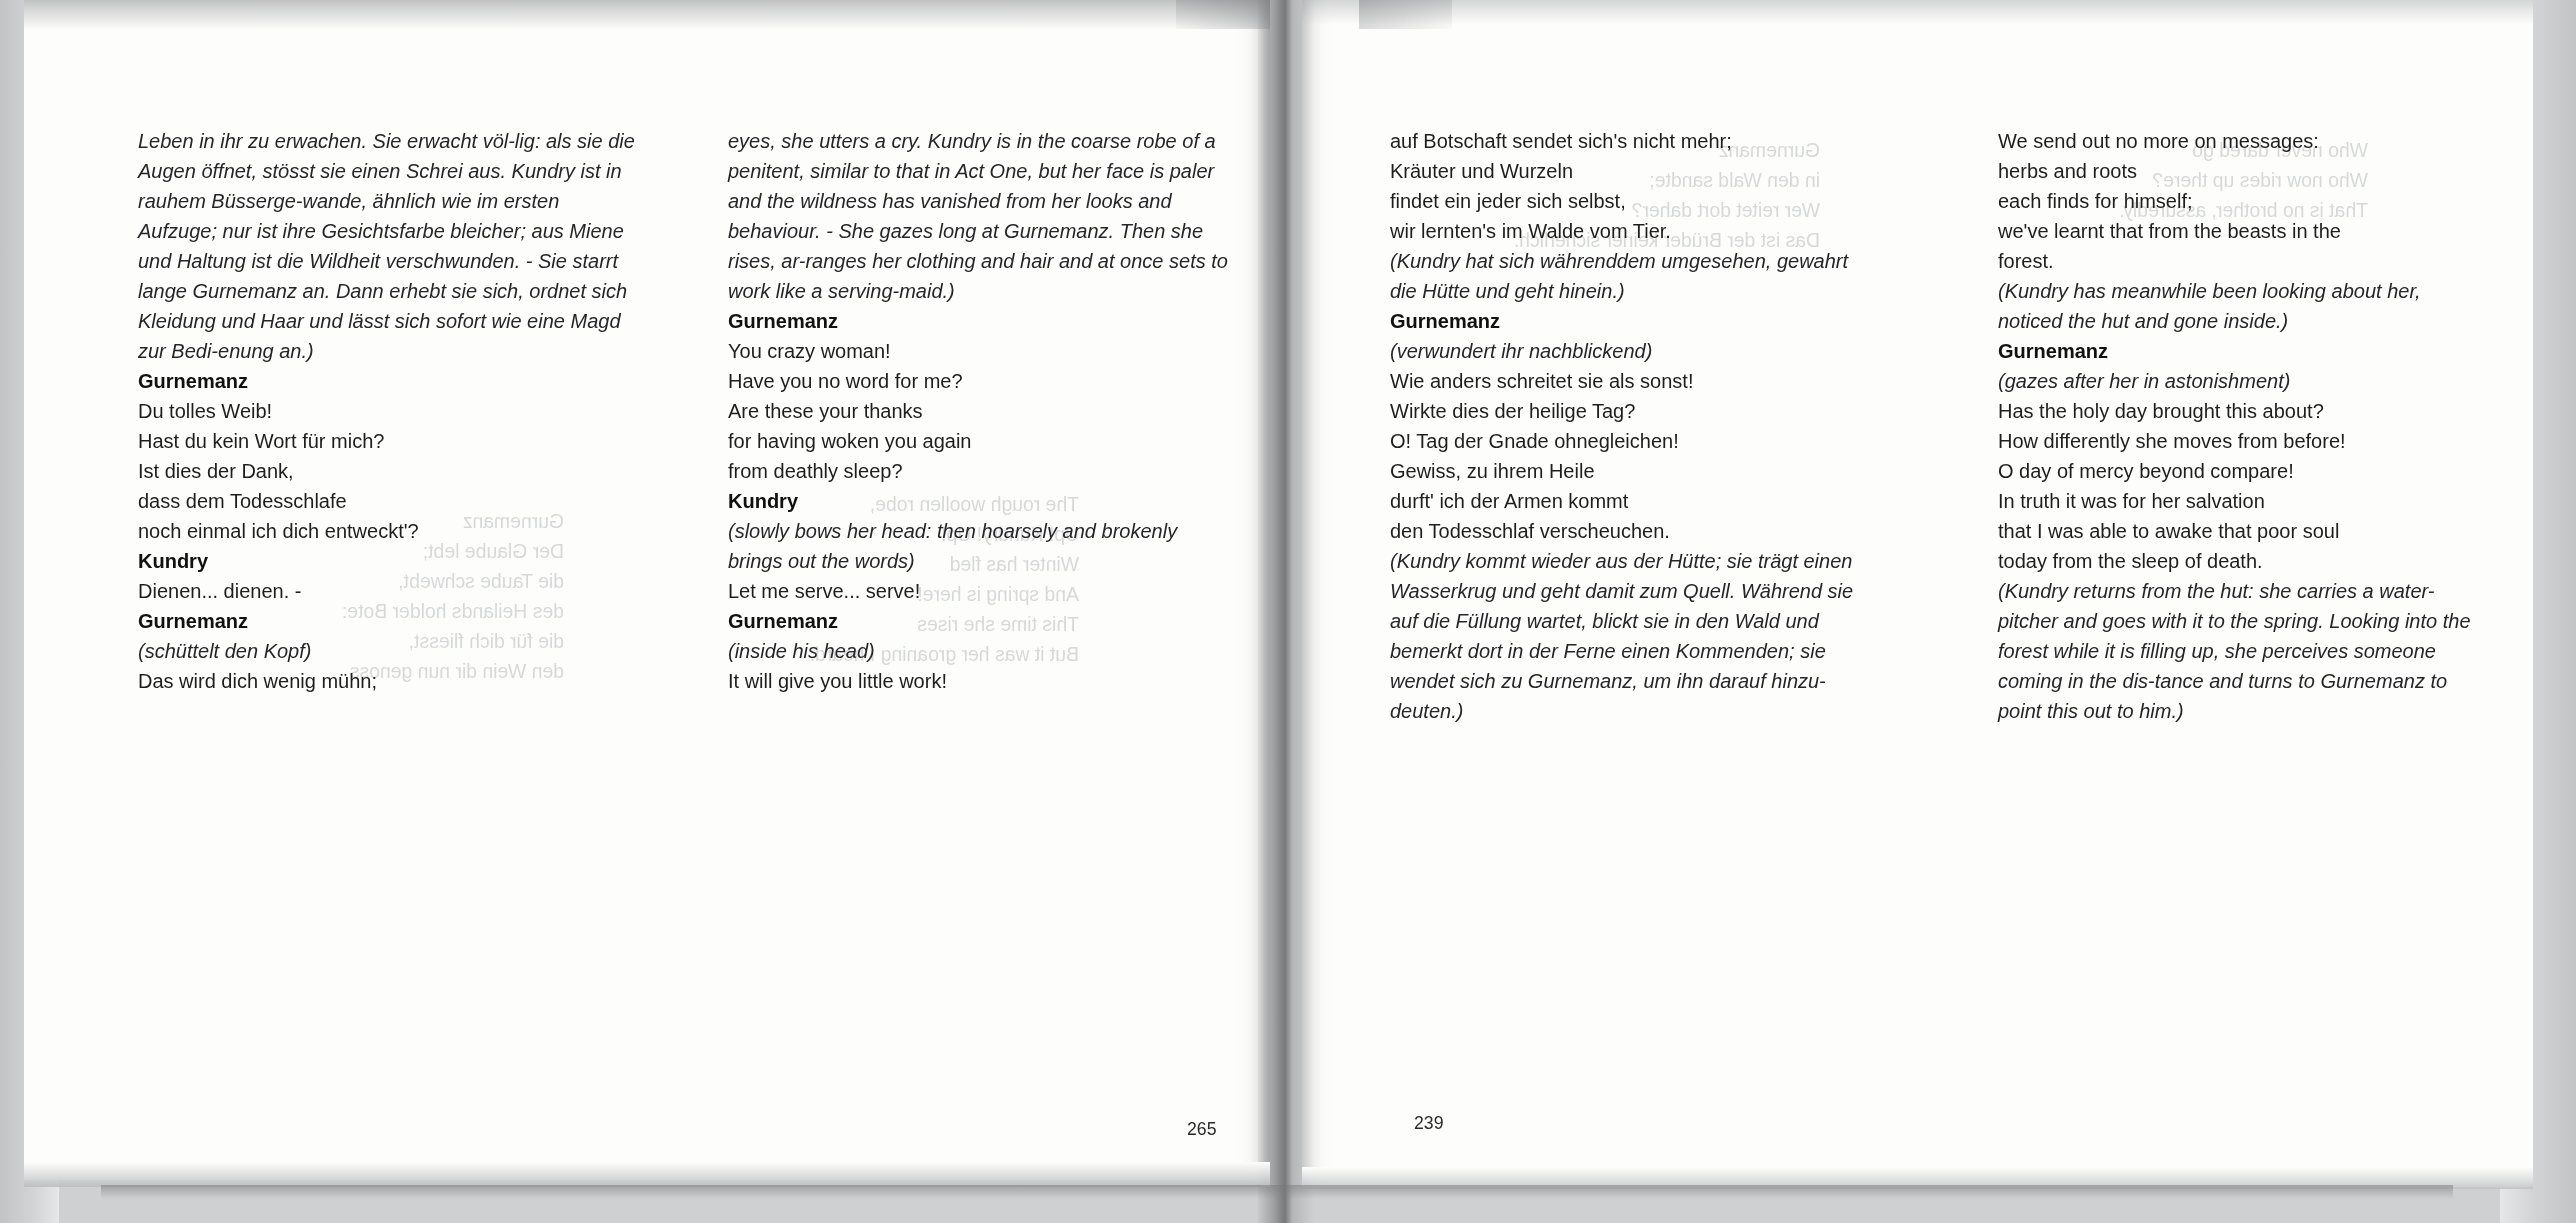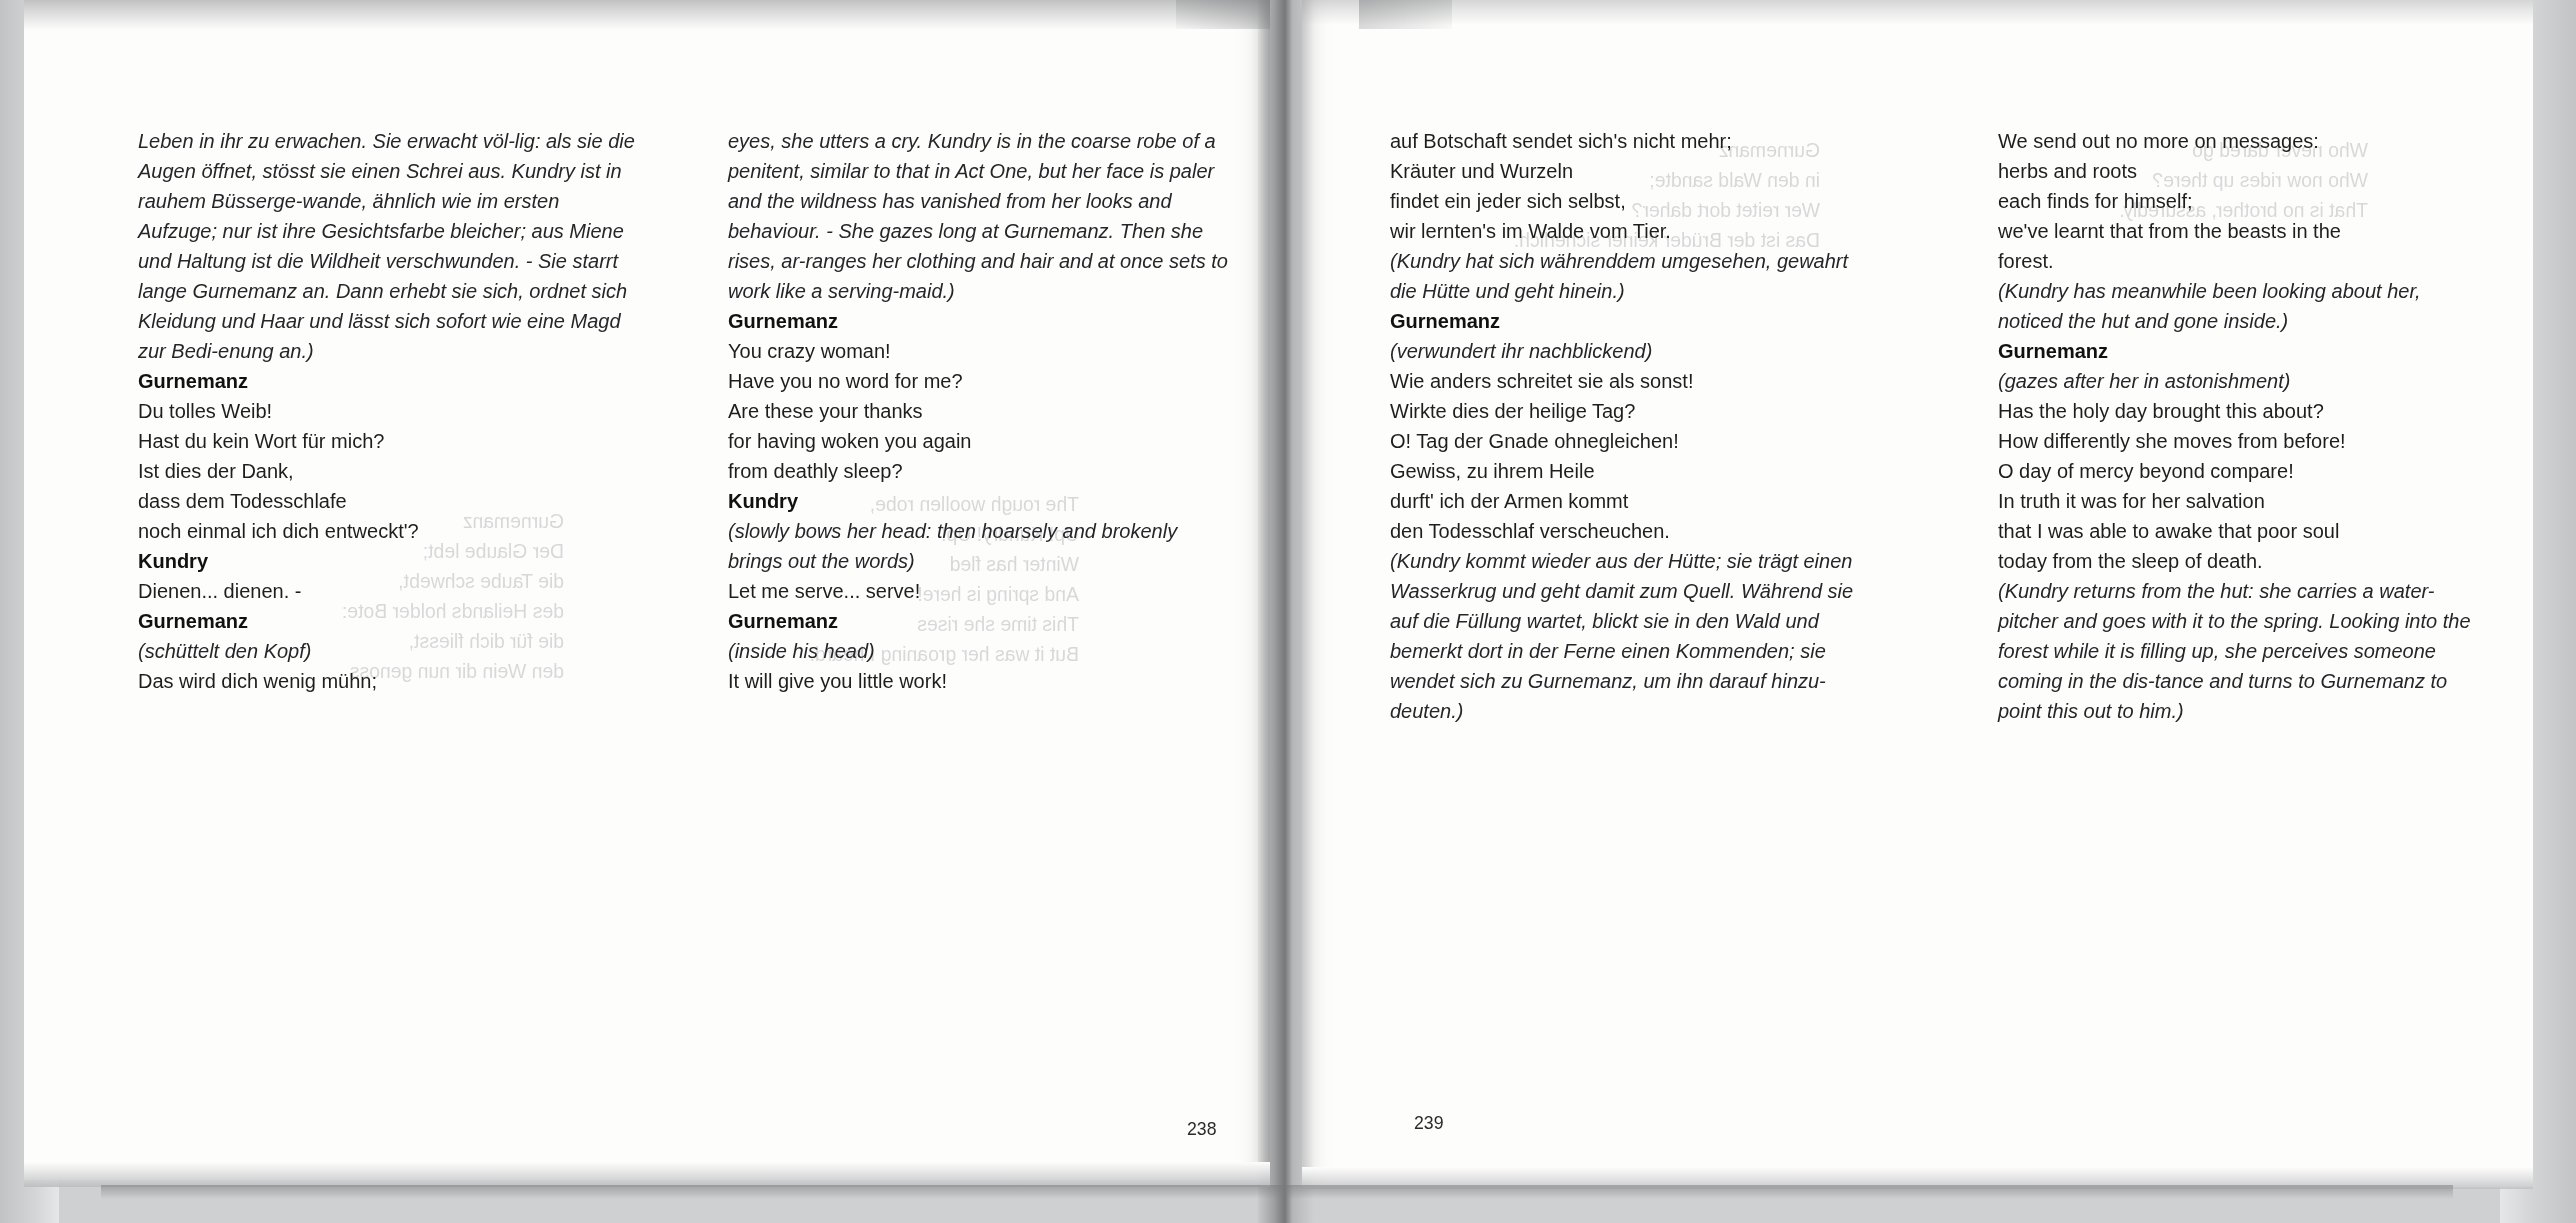--- a/index.html
+++ b/index.html
@@ -240,17 +240,17 @@
         <p class="line">Has the holy day brought this about?</p>
         <p class="line">How differently she moves from before!</p>
         <p class="line">O day of mercy beyond compare!</p>
         <p class="line">In truth it was for her salvation</p>
         <p class="line">that I was able to awake that poor soul</p>
         <p class="line">today from the sleep of death.</p>
         <p class="stage">(Kundry returns from the hut: she carries a water-pitcher and goes with it to the spring. Looking into the forest while it is filling up, she perceives someone coming in the dis-tance and turns to Gurnemanz to point this out to him.)</p>
       </div>
   </div>
 
-  <div class="folio folio-left">238</div>
+  <div class="folio folio-left">265</div>
   <div class="folio folio-right">239</div>
 
 </div>
 
 
 </body></html>

